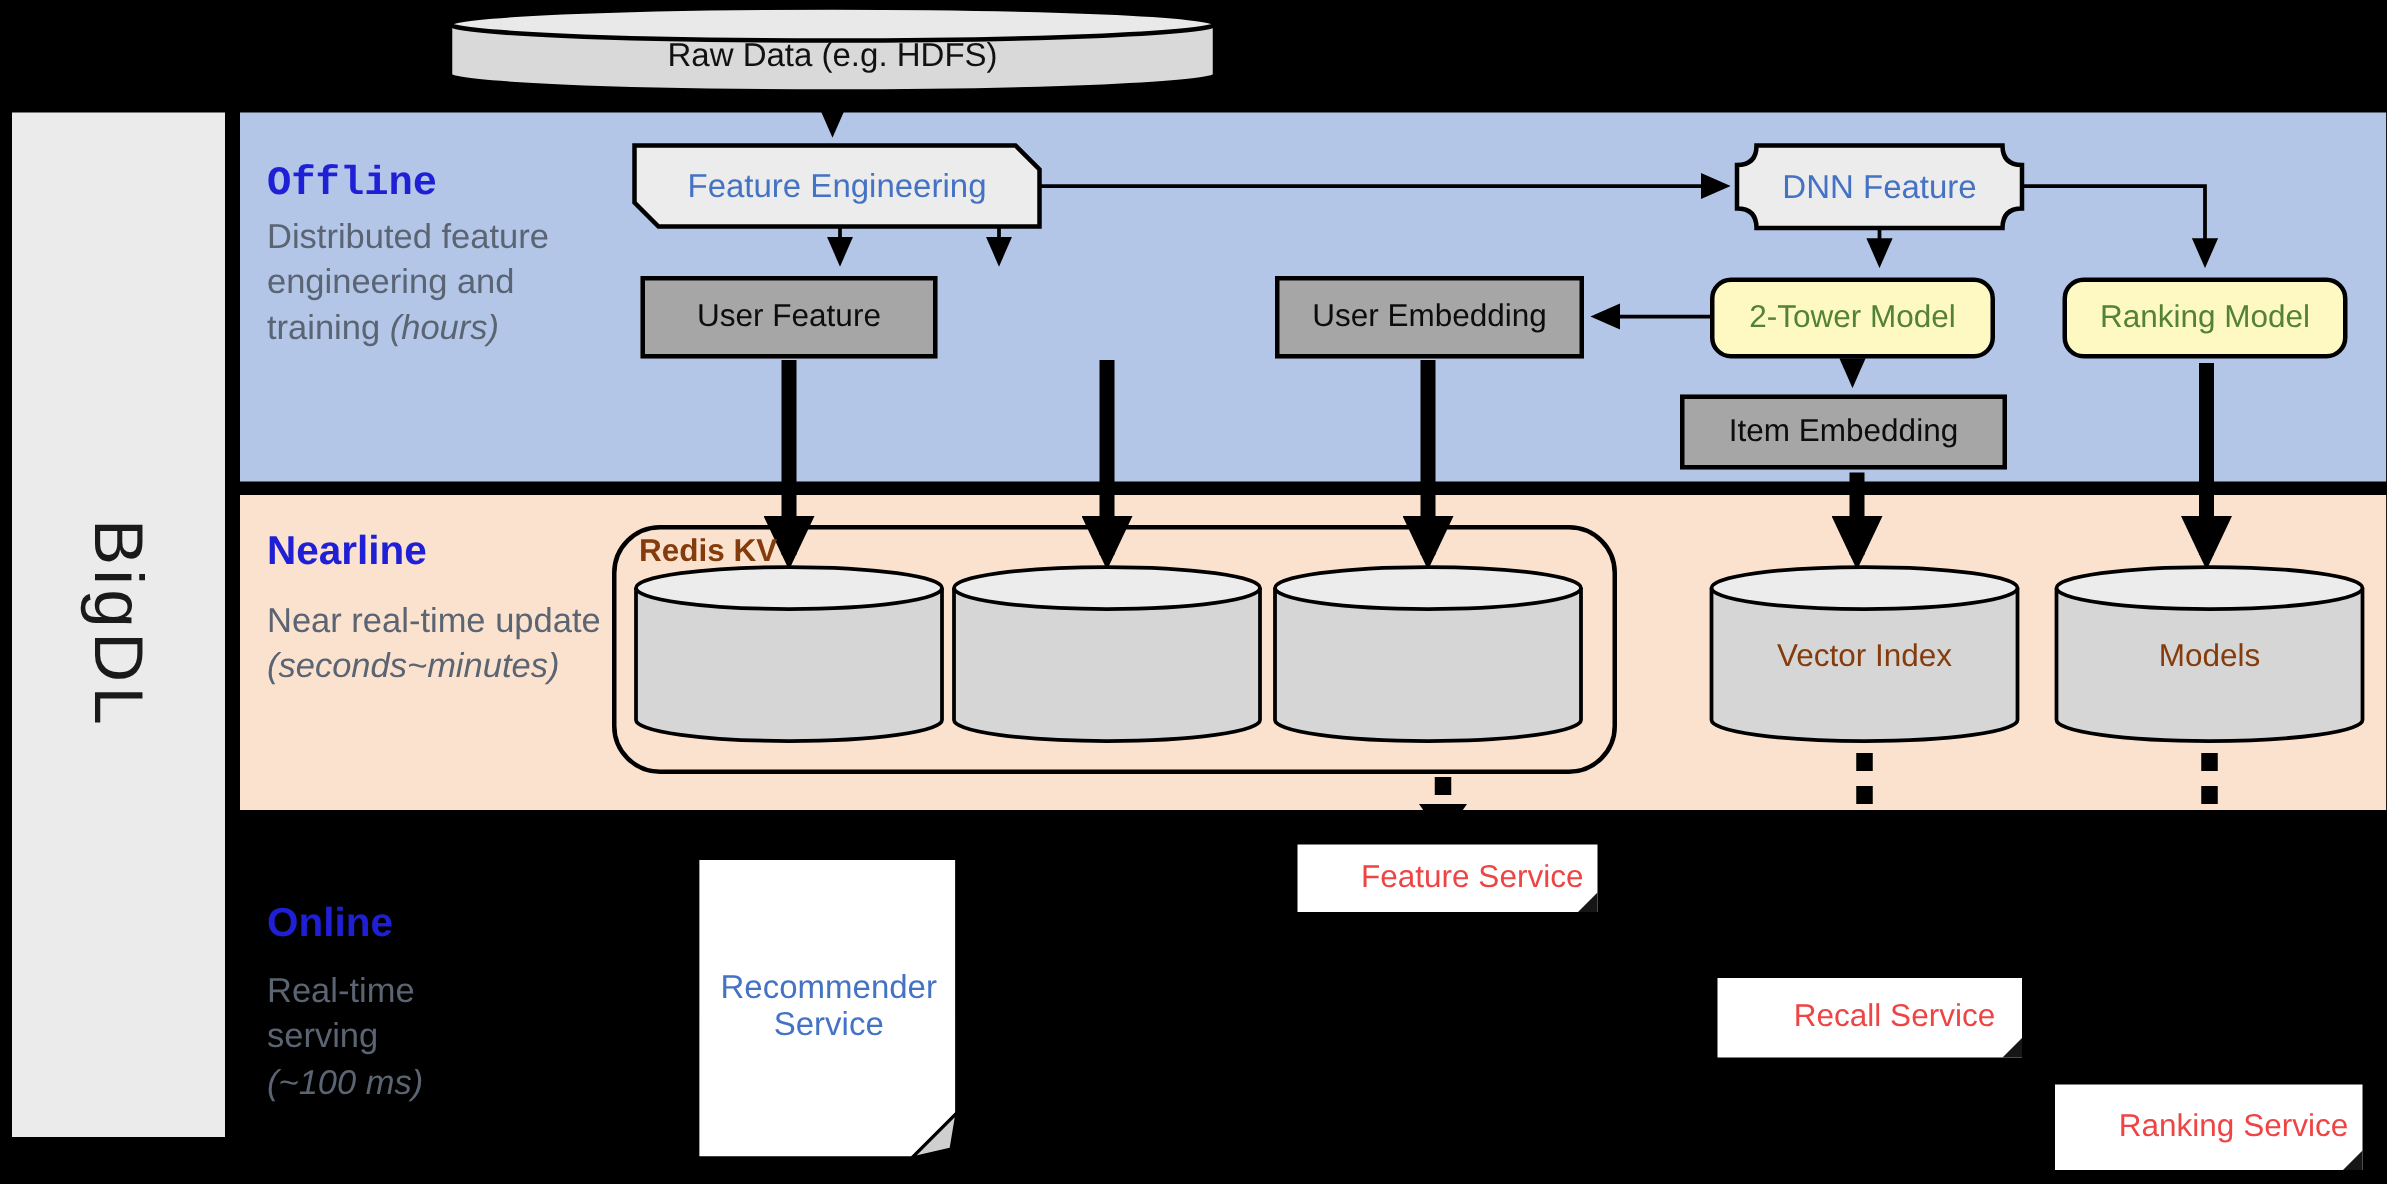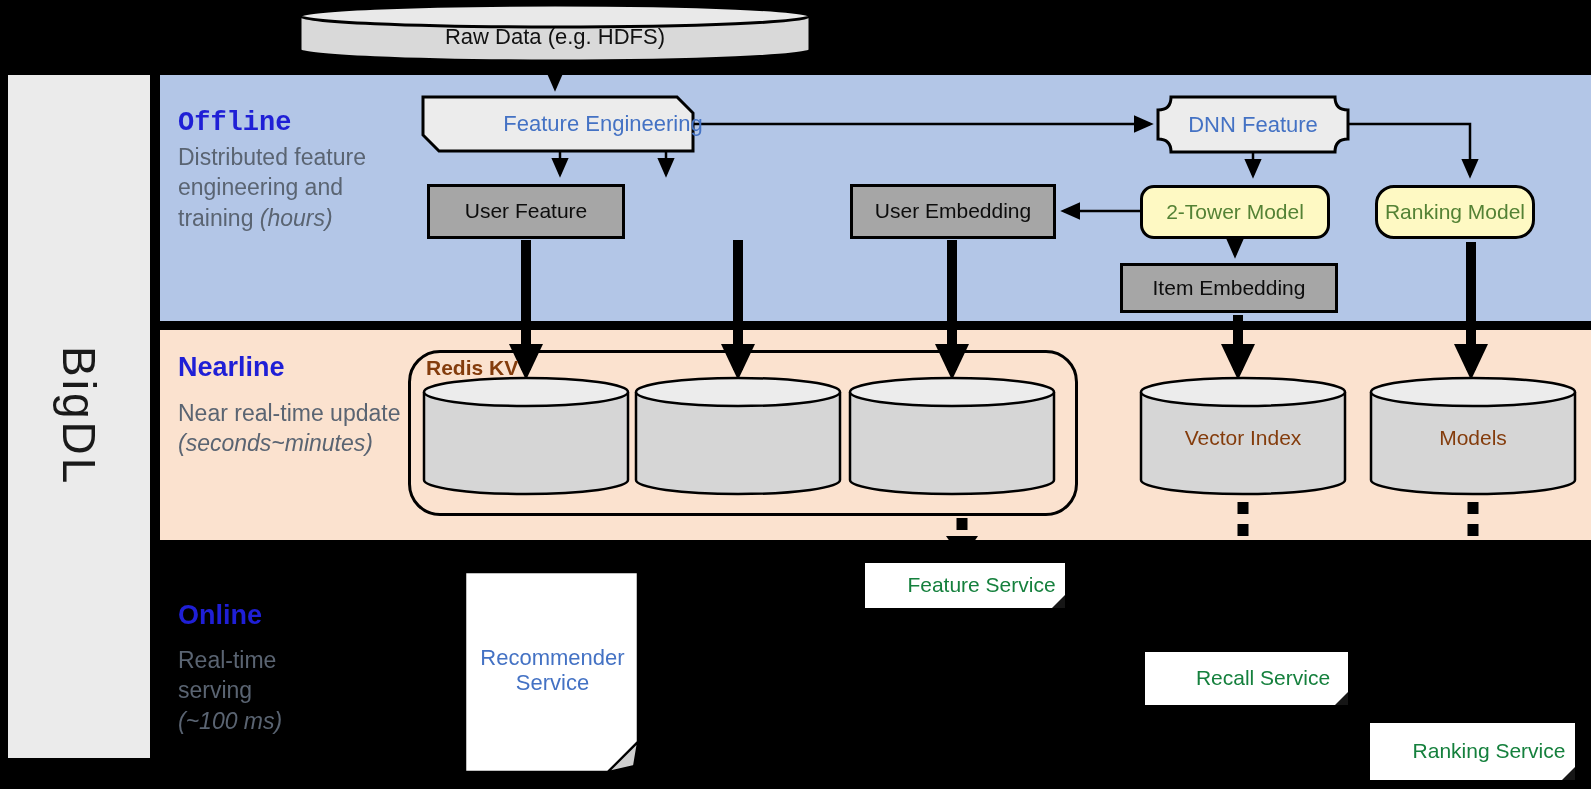--- a/index.html
+++ b/index.html
@@ -17,21 +17,21 @@
   .it{font-style:italic;}
   svg{position:absolute;left:0;top:0;}
   .node{position:absolute;display:flex;align-items:center;justify-content:center;
         box-sizing:border-box;text-align:center;line-height:1.15;}
   .dark{background:#a6a6a6;border:3px solid #000;color:#0d0d0d;font-size:21px;text-align:center;}
   .round{background:#fef9c3;border:3px solid #000;border-radius:14px;color:#548235;font-size:21px;}
   .shape-label{position:absolute;display:flex;align-items:center;justify-content:center;
                text-align:center;line-height:1.15;}
   .proc{color:#4472c4;font-size:22px;}
   .store-label{color:#843c0c;font-size:21px;}
-  .svc{background:#ffffff;color:#15803d;font-size:21px;padding-left:33px;}
+  .svc{background:#ffffff;color:#ef4444;font-size:21px;padding-left:33px;}
   .fold{position:absolute;right:0;bottom:0;width:0;height:0;
         border-left:13px solid transparent;border-bottom:13px solid #161616;}
   #redis-box{left:408px;top:350px;width:670px;height:166px;border:3px solid #000;
              border-radius:32px;background:transparent;box-sizing:border-box;}
   #redis-label{left:426px;top:356px;font-size:21px;color:#843c0c;font-weight:600;}
 </style>
 </head>
 <body>
 
 <div id="canvas">
@@ -128,27 +128,27 @@
   </div>
 
   <div class="lane-title" style="left:178px;top:600px;">Online</div>
   <div class="lane-sub" style="left:178px;top:645px;width:130px;">
     <span>Real-time serving</span>
     <span class="it">(~100 ms)</span>
   </div>
 
   <div class="shape-label" style="left:390px;top:20px;width:330px;height:34px;font-size:22px;color:#111;">Raw Data (e.g. HDFS)</div>
 
-  <div class="shape-label proc" style="left:423px;top:97px;width:270px;height:54px;padding-left:45px;">Feature Engineering</div>
+  <div class="shape-label proc" style="left:423px;top:97px;width:270px;height:54px;">Feature Engineering</div>
   <div class="shape-label proc" style="left:1158px;top:97px;width:190px;height:55px;">DNN Feature</div>
 
   <div class="node dark" style="left:427px;top:184px;width:198px;height:55px;">User Feature</div>
   <div class="node dark" style="left:850px;top:184px;width:206px;height:55px;">User Embedding</div>
   <div class="node round" style="left:1140px;top:185px;width:190px;height:54px;">2-Tower Model</div>
-  <div class="node round" style="left:1375px;top:185px;width:160px;height:54px;border-radius:19px;">Ranking Model</div>
+  <div class="node round" style="left:1375px;top:185px;width:190px;height:54px;">Ranking Model</div>
   <div class="node dark" style="left:1120px;top:263px;width:218px;height:50px;">Item Embedding</div>
 
   <div class="abs" id="redis-box"></div>
   <div class="abs" id="redis-label">Redis KV</div>
   <div class="shape-label store-label" style="left:1141px;top:418px;width:204px;height:40px;">Vector Index</div>
   <div class="shape-label store-label" style="left:1371px;top:418px;width:204px;height:40px;">Models</div>
 
   <div class="shape-label" style="left:470px;top:625px;width:165px;height:90px;font-size:22px;color:#4472c4;">Recommender Service</div>
   <div class="node svc" style="left:865px;top:563px;width:200px;height:45px;">
     <span>Feature Service</span>

